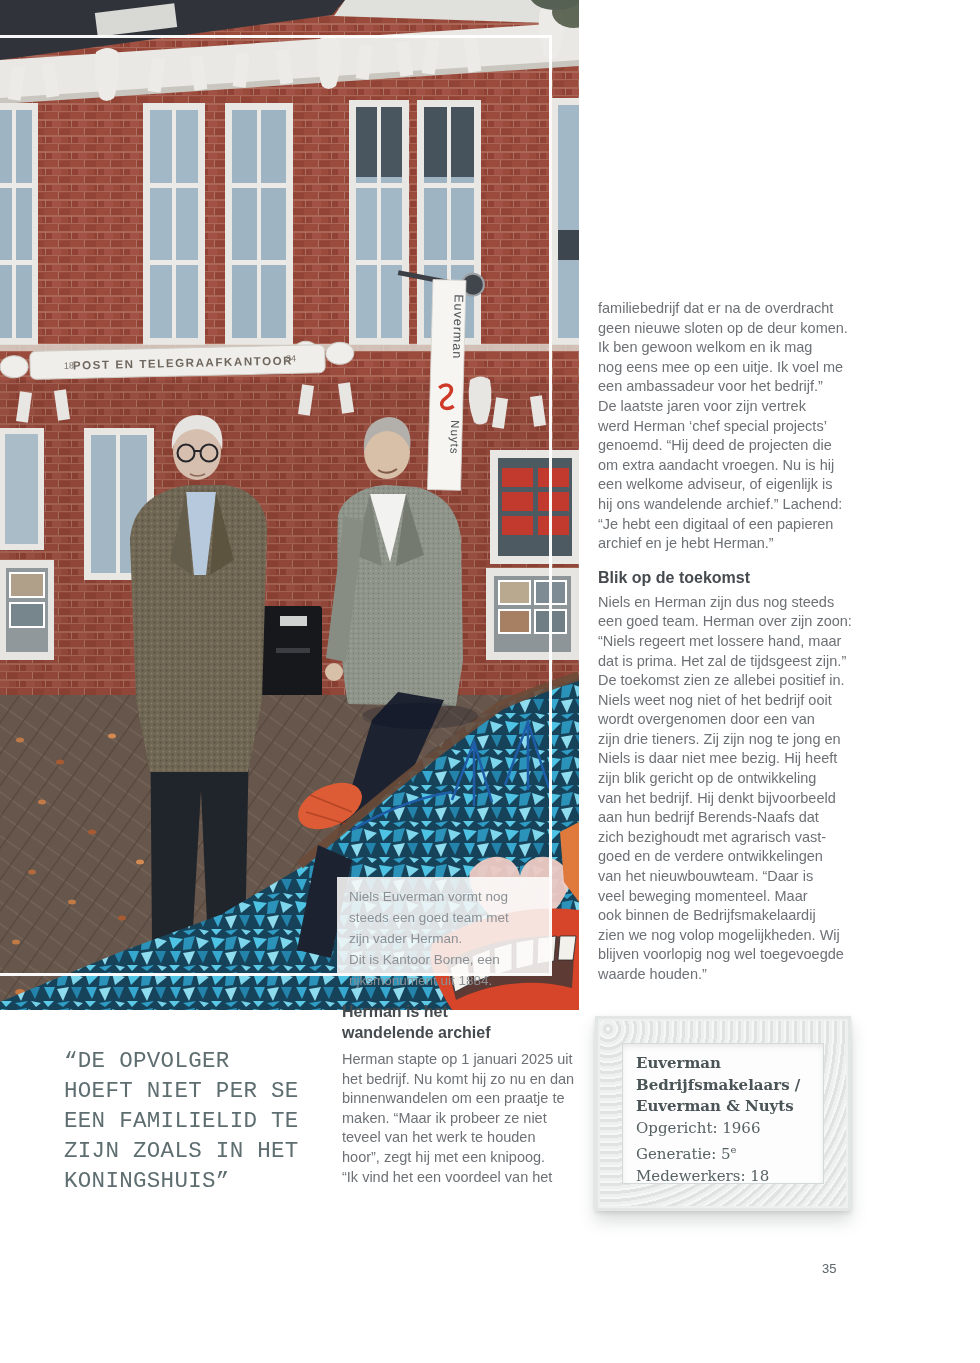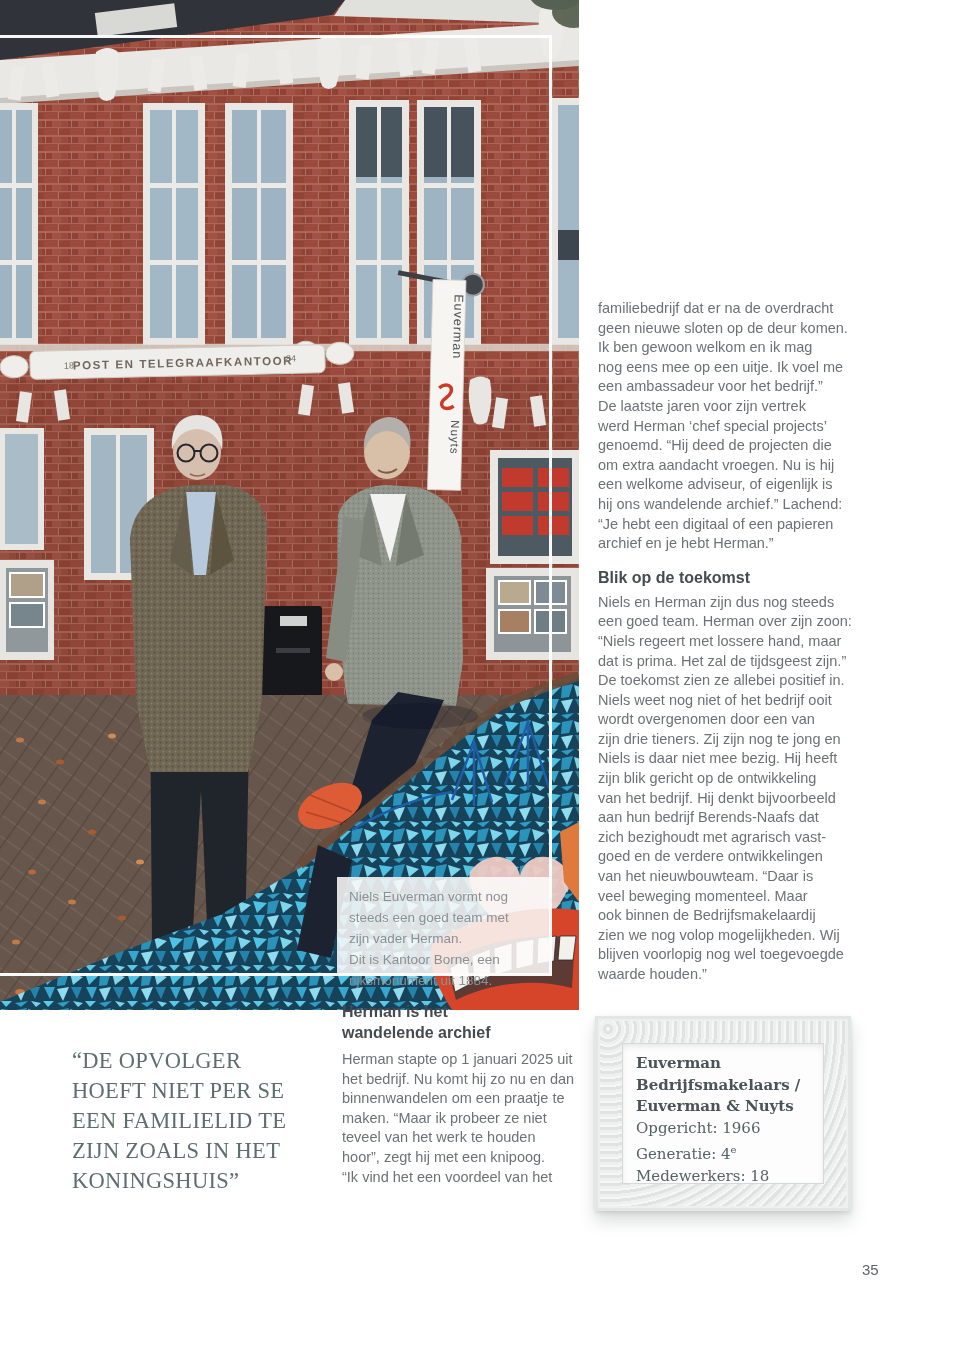--- a/index.html
+++ b/index.html
@@ -10,40 +10,40 @@
         border:3px solid rgba(255,255,255,0.96);pointer-events:none;z-index:3;}
   .caption-box{position:absolute;left:337px;top:877px;width:195px;height:86px;
         background:rgba(252,250,249,0.87);padding:9px 6px 3px 12px;z-index:4;
         font-size:13.5px;line-height:21px;color:#8b9095;white-space:pre-line;}
   .col-right{position:absolute;left:598px;top:299px;width:292px;
         font-size:14.5px;line-height:19.6px;color:#6d7175;}
   .para{white-space:pre-line;}
   .slab-head{font-family:Liberation Sans, sans-serif;font-weight:bold;color:#464b4f;
         font-size:16px;line-height:21px;}
   .col-right .slab-head{margin-top:13px;margin-bottom:5px;}
-  .pull-quote{position:absolute;left:72px;top:1046px;width:268px;
-        font-family:Liberation Serif, serif;font-size:22.5px;line-height:30px;
+  .pull-quote{position:absolute;left:64px;top:1046px;width:268px;
+        font-family:Liberation Mono, monospace;font-size:22.5px;line-height:30px;
         letter-spacing:0.3px;color:#5e6e70;white-space:pre-line;}
   .col-mid{position:absolute;left:342px;top:1001px;width:256px;
         font-size:14.5px;line-height:19.6px;color:#6d7175;}
   .col-mid .slab-head{white-space:pre-line;margin-bottom:7px;}
   .frame-box{position:absolute;left:595px;top:1016px;width:250px;height:189px;
         background:#eef0ef;border:3px solid #e2e6e5;
         box-shadow:0 10px 16px rgba(70,80,80,0.20),0 2px 4px rgba(70,80,80,0.15);z-index:2;}
   .frame-carve{position:absolute;inset:2px;
         background:
           repeating-radial-gradient(circle at 8px 8px, #f6f8f7 0 2px, #dde2e1 2px 5px, #eef0ef 5px 8px);
         opacity:0.9;}
   .frame-mat{position:absolute;inset:24px;background:#fdfdfd;
         box-shadow:inset 0 0 0 1px #d4dad9, inset 0 3px 6px rgba(0,0,0,0.10);}
   .frame-text{position:absolute;left:38px;top:34px;width:186px;
         font-family:"DejaVu Serif",serif;font-size:15px;line-height:21.5px;color:#566163;}
   .frame-text .b{font-weight:bold;color:#4a5456;}
   .frame-text sup{font-size:10px;}
-  .page-num{position:absolute;left:822px;top:1261px;font-size:15px;color:#5b6569;margin-left:40px;}
+  .page-num{position:absolute;left:822px;top:1261px;font-size:13px;color:#5b6569;}
 </style>
 </head>
 <body>
 
 <div class="page">
 
   <div class="photo">
   <svg width="579" height="1010" viewBox="0 0 579 1010" xmlns="http://www.w3.org/2000/svg">
     <defs>
       <pattern id="bk" width="26" height="16" patternUnits="userSpaceOnUse">
@@ -381,20 +381,20 @@
   </div>
 
   <div class="frame-box">
     <div class="frame-carve"></div>
     <div class="frame-mat"></div>
     <div class="frame-text">
       <div class="b">Euverman</div>
       <div class="b">Bedrijfsmakelaars /</div>
       <div class="b">Euverman &amp; Nuyts</div>
       <div>Opgericht: 1966</div>
-      <div><span>Generatie: 4</span><sup>e</sup></div>
+      <div><span>Generatie: 5</span><sup>e</sup></div>
       <div>Medewerkers: 18</div>
     </div>
   </div>
 
   <div class="page-num">35</div>
 
 </div>
 
 </body></html>

